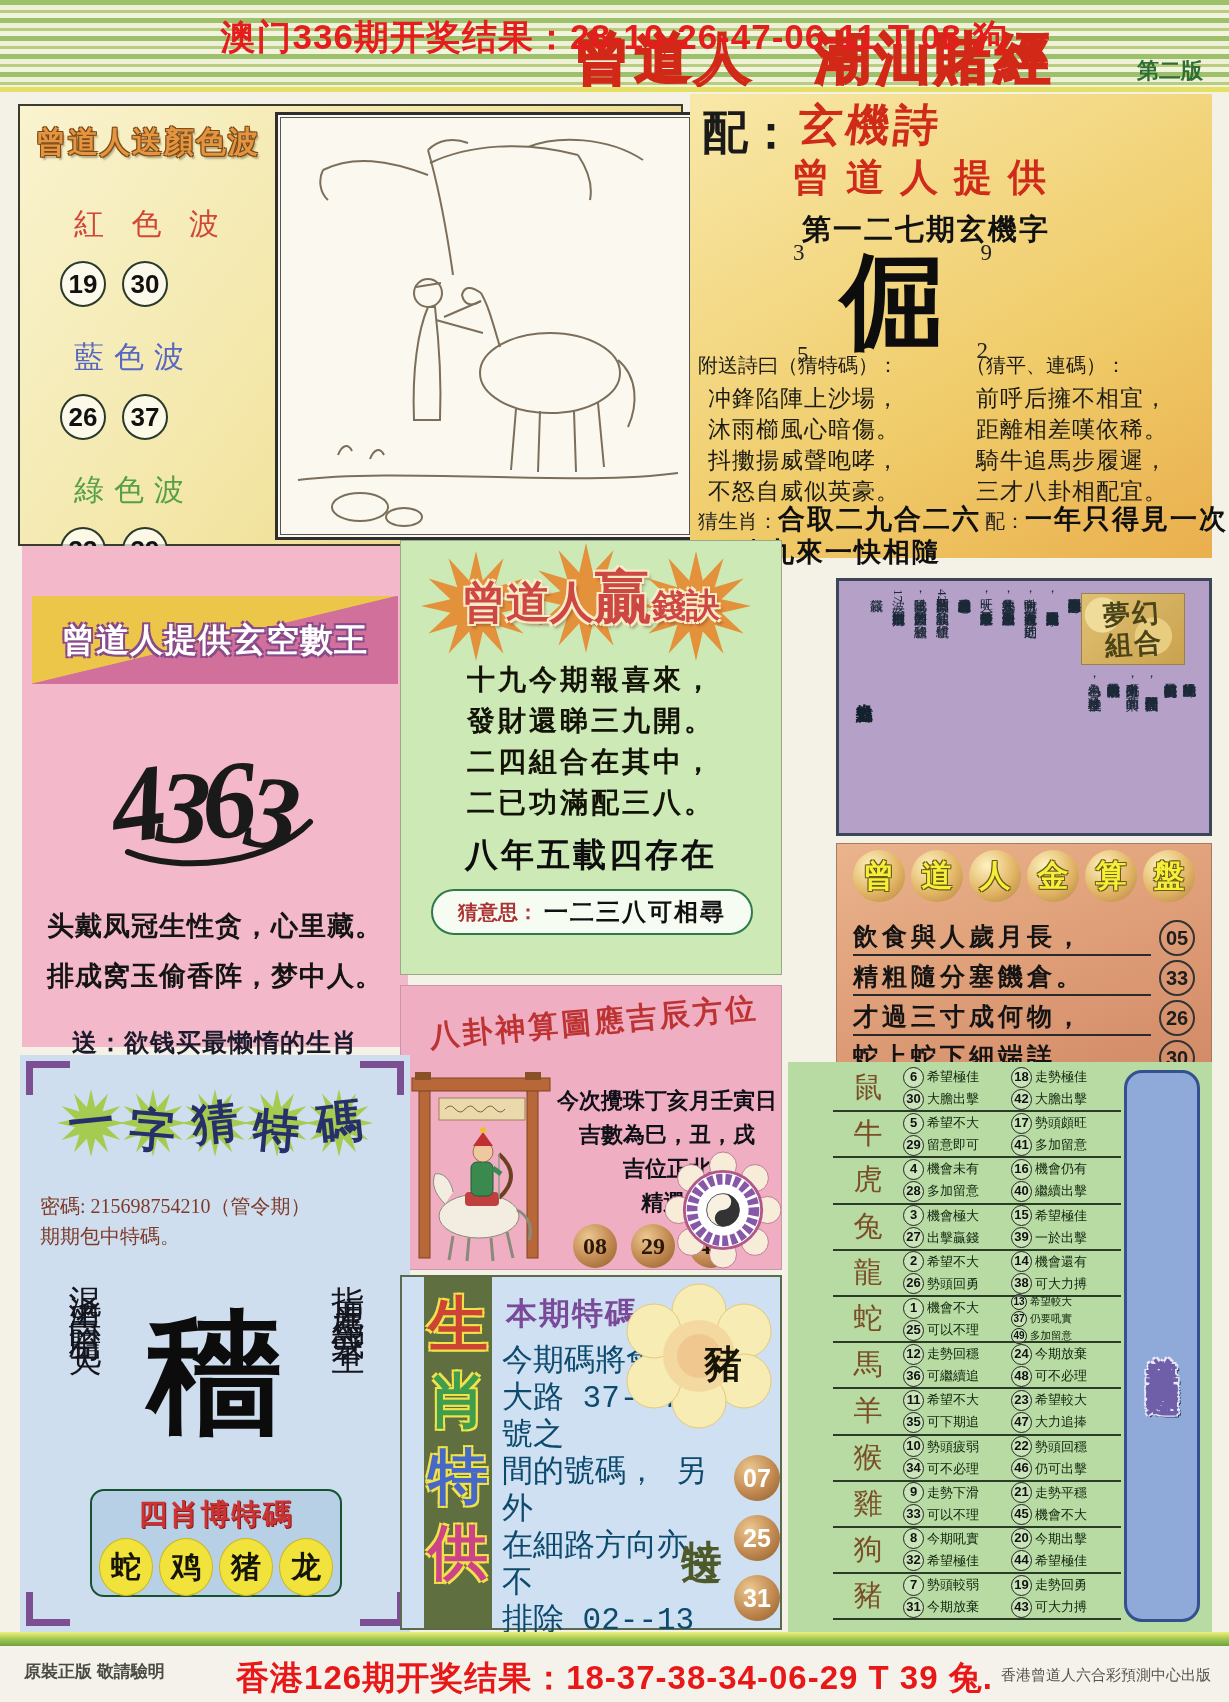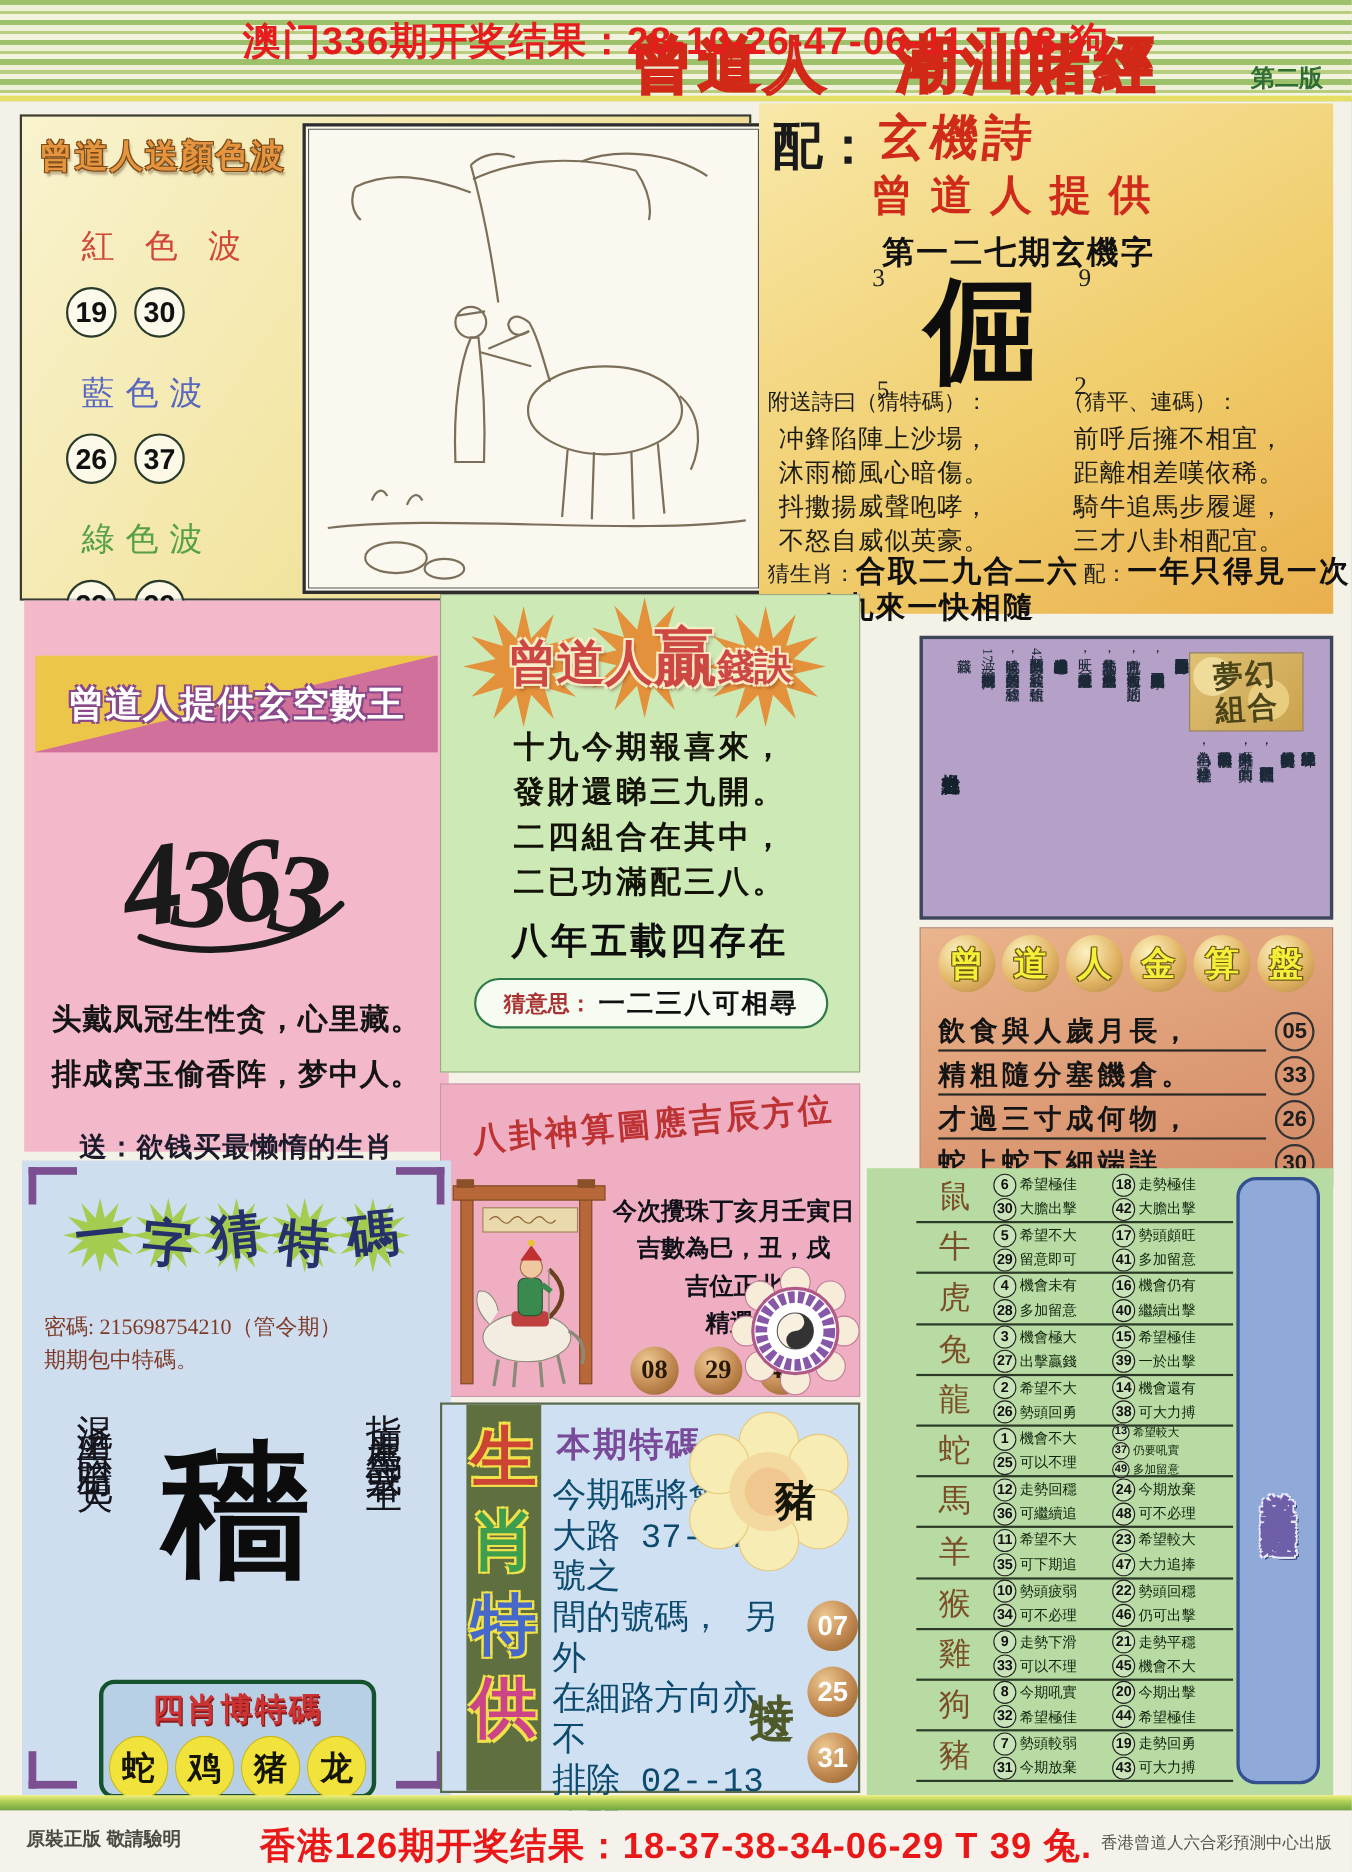--- a/index.html
+++ b/index.html
@@ -131,21 +131,21 @@
   .yz-char{position:relative;z-index:2;display:block;text-align:center;font-size:46px;font-weight:900;color:#27306b;
     font-family:"Liberation Serif","DejaVu Serif",serif;line-height:80px;}
   .yz-starwrap:nth-child(odd) .yz-char{transform:rotate(-6deg);}
   .yz-starwrap:nth-child(even) .yz-char{transform:rotate(5deg) translateY(8px);}
   #yz-code1{position:absolute;left:20px;top:138px;font-size:20px;color:#7d3a28;font-family:"Liberation Serif","DejaVu Serif",serif;}
   #yz-code2{position:absolute;left:20px;top:168px;font-size:20px;color:#7d3a28;font-family:"Liberation Serif","DejaVu Serif",serif;}
   .yz-vert{position:absolute;writing-mode:vertical-rl;font-size:33px;color:#15151d;font-family:"Liberation Serif","DejaVu Serif",serif;letter-spacing:10px;}
   #yz-vleft{left:42px;top:205px;height:330px;}
   #yz-vright{right:40px;top:205px;height:330px;}
   #yz-bigchar{position:absolute;left:0;top:228px;width:100%;text-align:center;font-size:135px;font-weight:700;color:#0c0c0c;font-family:"Liberation Serif","DejaVu Serif",serif;}
-  #yz-sixiao{position:absolute;left:70px;top:472px;width:252px;height:108px;background:#b7d0e6;border-radius:14px;border:4px solid #14532d;text-align:center;}
+  #yz-sixiao{position:absolute;left:70px;top:434px;width:252px;height:108px;background:#b7d0e6;border-radius:14px;border:2px solid #14532d;text-align:center;}
   #sx-title{font-size:29px;font-weight:900;color:#cc3434;letter-spacing:2px;margin-top:4px;
     text-shadow:1px 1px 0 #8a1a1a;}
   #sx-ovals{display:flex;justify-content:center;gap:6px;margin-top:3px;}
   .sx-oval{width:54px;height:58px;border-radius:50%;background:#f2e23c;border:1px solid #c8b820;display:flex;align-items:center;justify-content:center;
     font-size:30px;font-weight:bold;color:#151505;font-family:"Liberation Serif","DejaVu Serif",serif;}
 
   
   #panel-tegong{position:absolute;left:400px;top:1275px;width:382px;height:355px;background:#cfe0f2;border:2px solid #5a6a4a;}
   #tg-strip{position:absolute;left:22px;top:0;width:68px;height:100%;background:#5f6f3f;}
   #tg-title{position:absolute;left:22px;top:10px;width:68px;text-align:center;}

